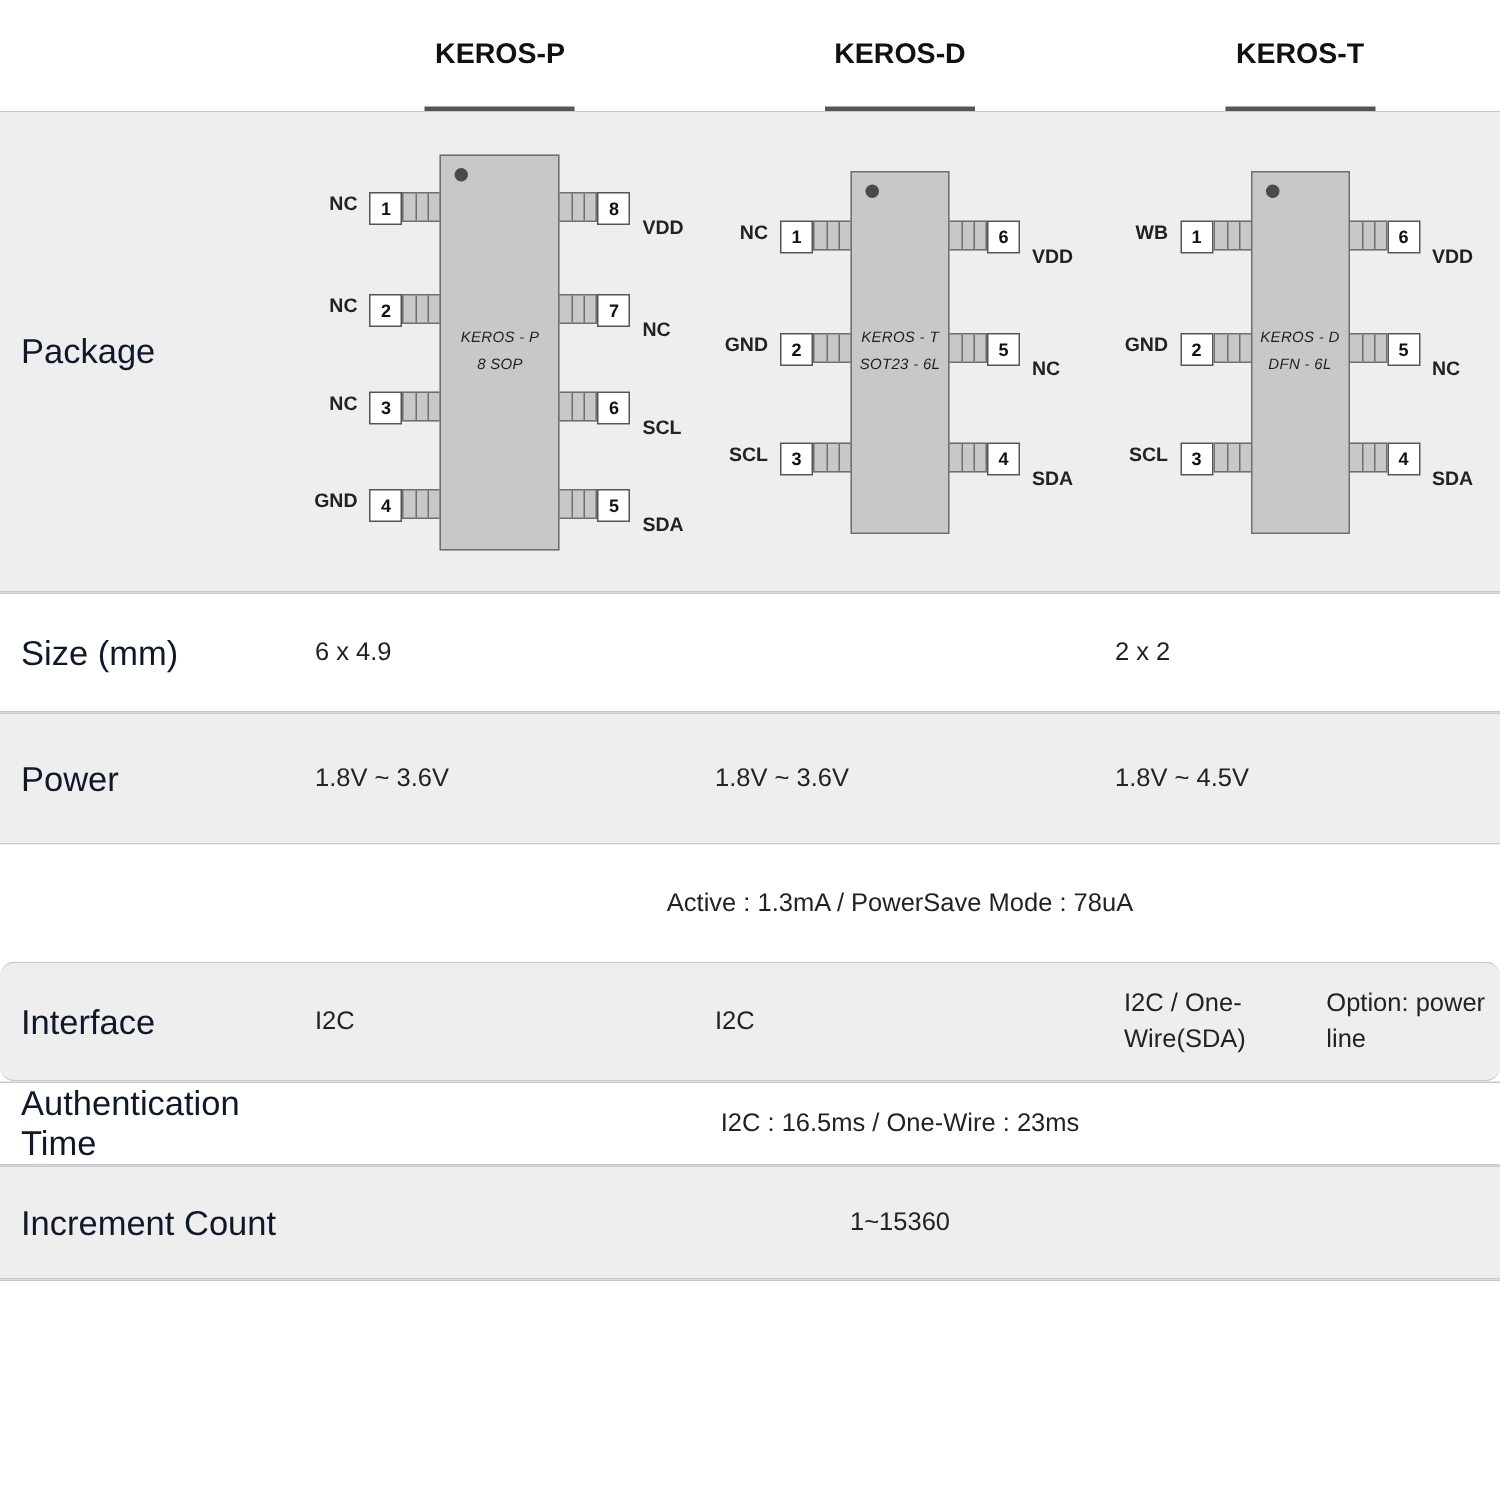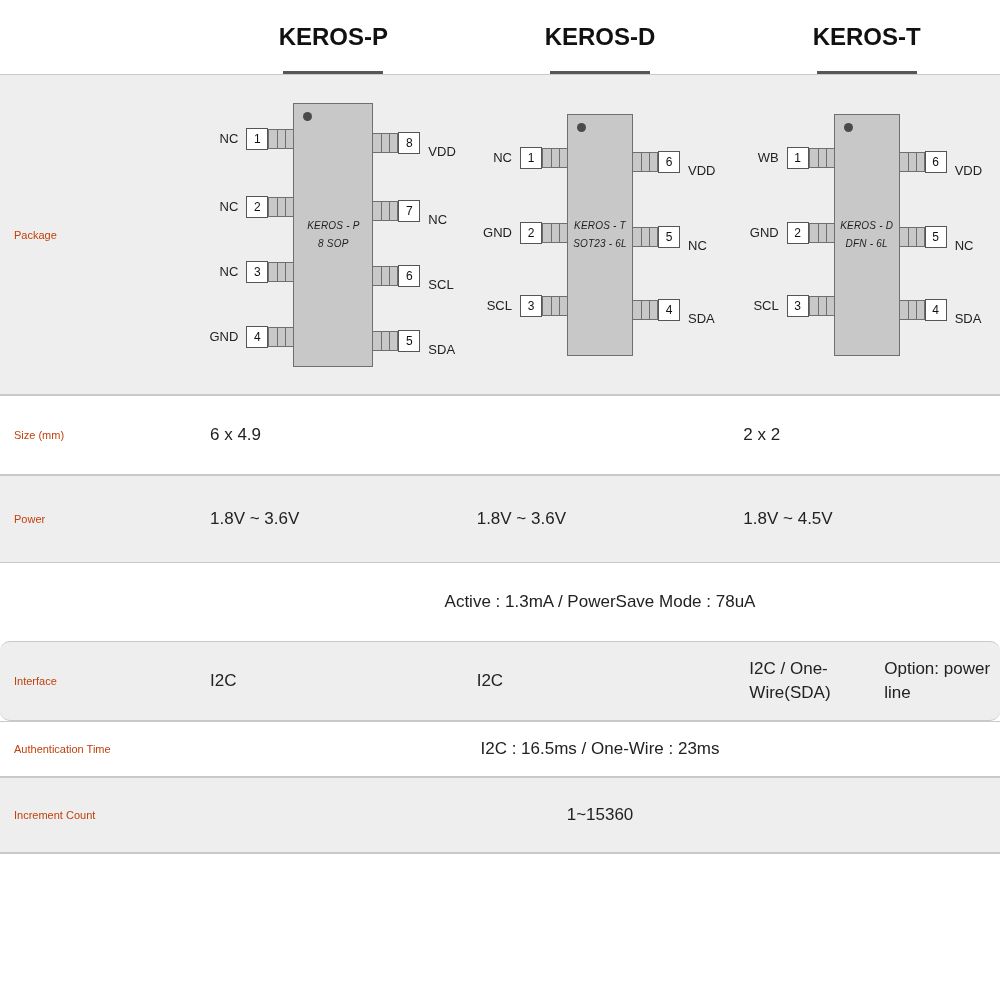--- a/index.html
+++ b/index.html
@@ -31,22 +31,22 @@
   .row.shaded { background: #eeeeee; }
   .row.plain  { background: #ffffff; }
 
   .cell-label {
     width: 200px;
     flex: 0 0 200px;
     box-sizing: border-box;
     padding: 0 0 0 14px;
     display: flex;
     align-items: center;
-    font-size: 11px;
-    color: #c2410c;
+    font-size: 23px;
+    color: #0f172a;
   }
   .cell {
     flex: 1 1 0;
     box-sizing: border-box;
     display: flex;
     align-items: center;
     justify-content: flex-start;
     padding-left: 10px;
     font-size: 17px;
     color: #222;
@@ -60,21 +60,21 @@
     box-sizing: border-box;
     background: #ffffff;
   }
   .header-row .cell-label { border: none; }
   .hdr {
     flex: 1 1 0;
     display: flex;
     align-items: center;
     justify-content: center;
     position: relative;
-    font-size: 24px;
+    font-size: 19px;
     font-weight: 700;
     color: #111;
   }
   .hdr .underline {
     position: absolute;
     bottom: 0;
     left: 50%;
     transform: translateX(-50%);
     width: 100px;
     height: 3px;
@@ -133,22 +133,22 @@
     line-height: 18px;
     text-align: center;
     letter-spacing: 0.2px;
     font-style: italic;
   }
 
   
   .pin {
     position: absolute;
     display: flex;
-    align-items: center;
     z-index: 1;
+    font-weight: bold;
   }
   .pin.left  { flex-direction: row; right: 100%; margin-right: -1px; }
   .pin.right { flex-direction: row; left: 100%; margin-left: -1px; }
 
   .lead {
     width: 26px;
     height: 20px;
     background: #c8c8c8;
     border: 1px solid #6f6f6f;
     box-sizing: border-box;

